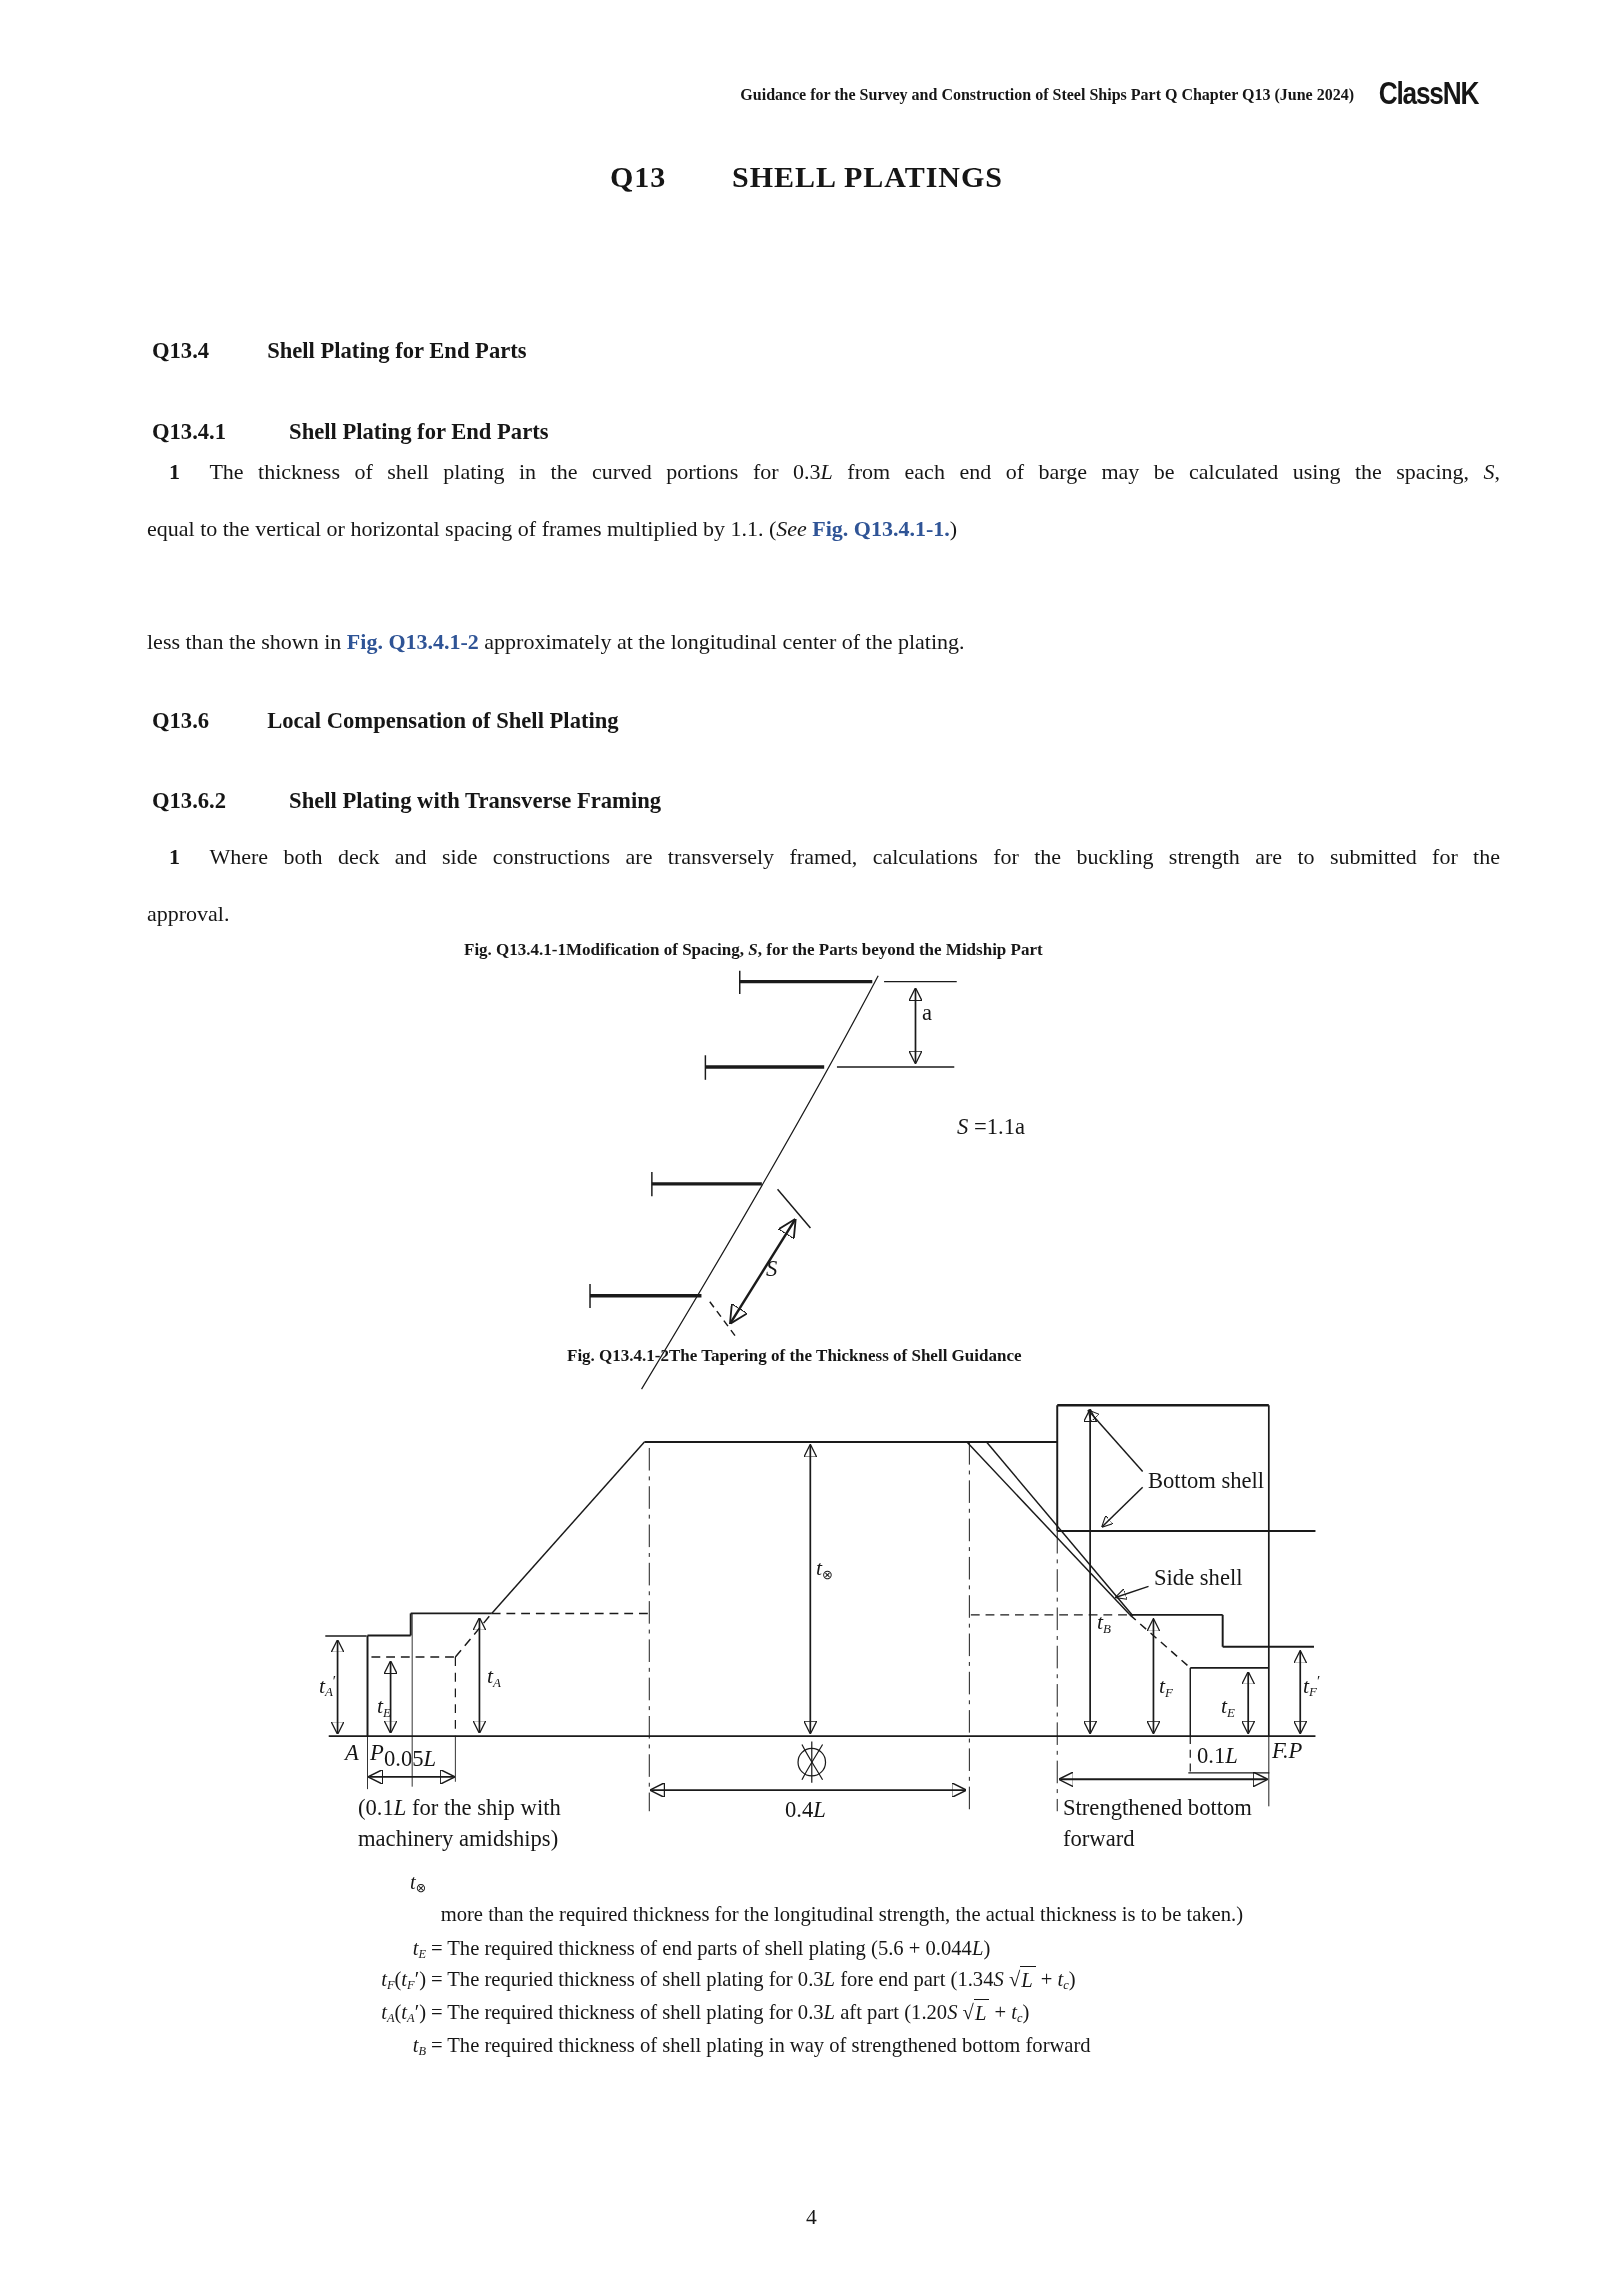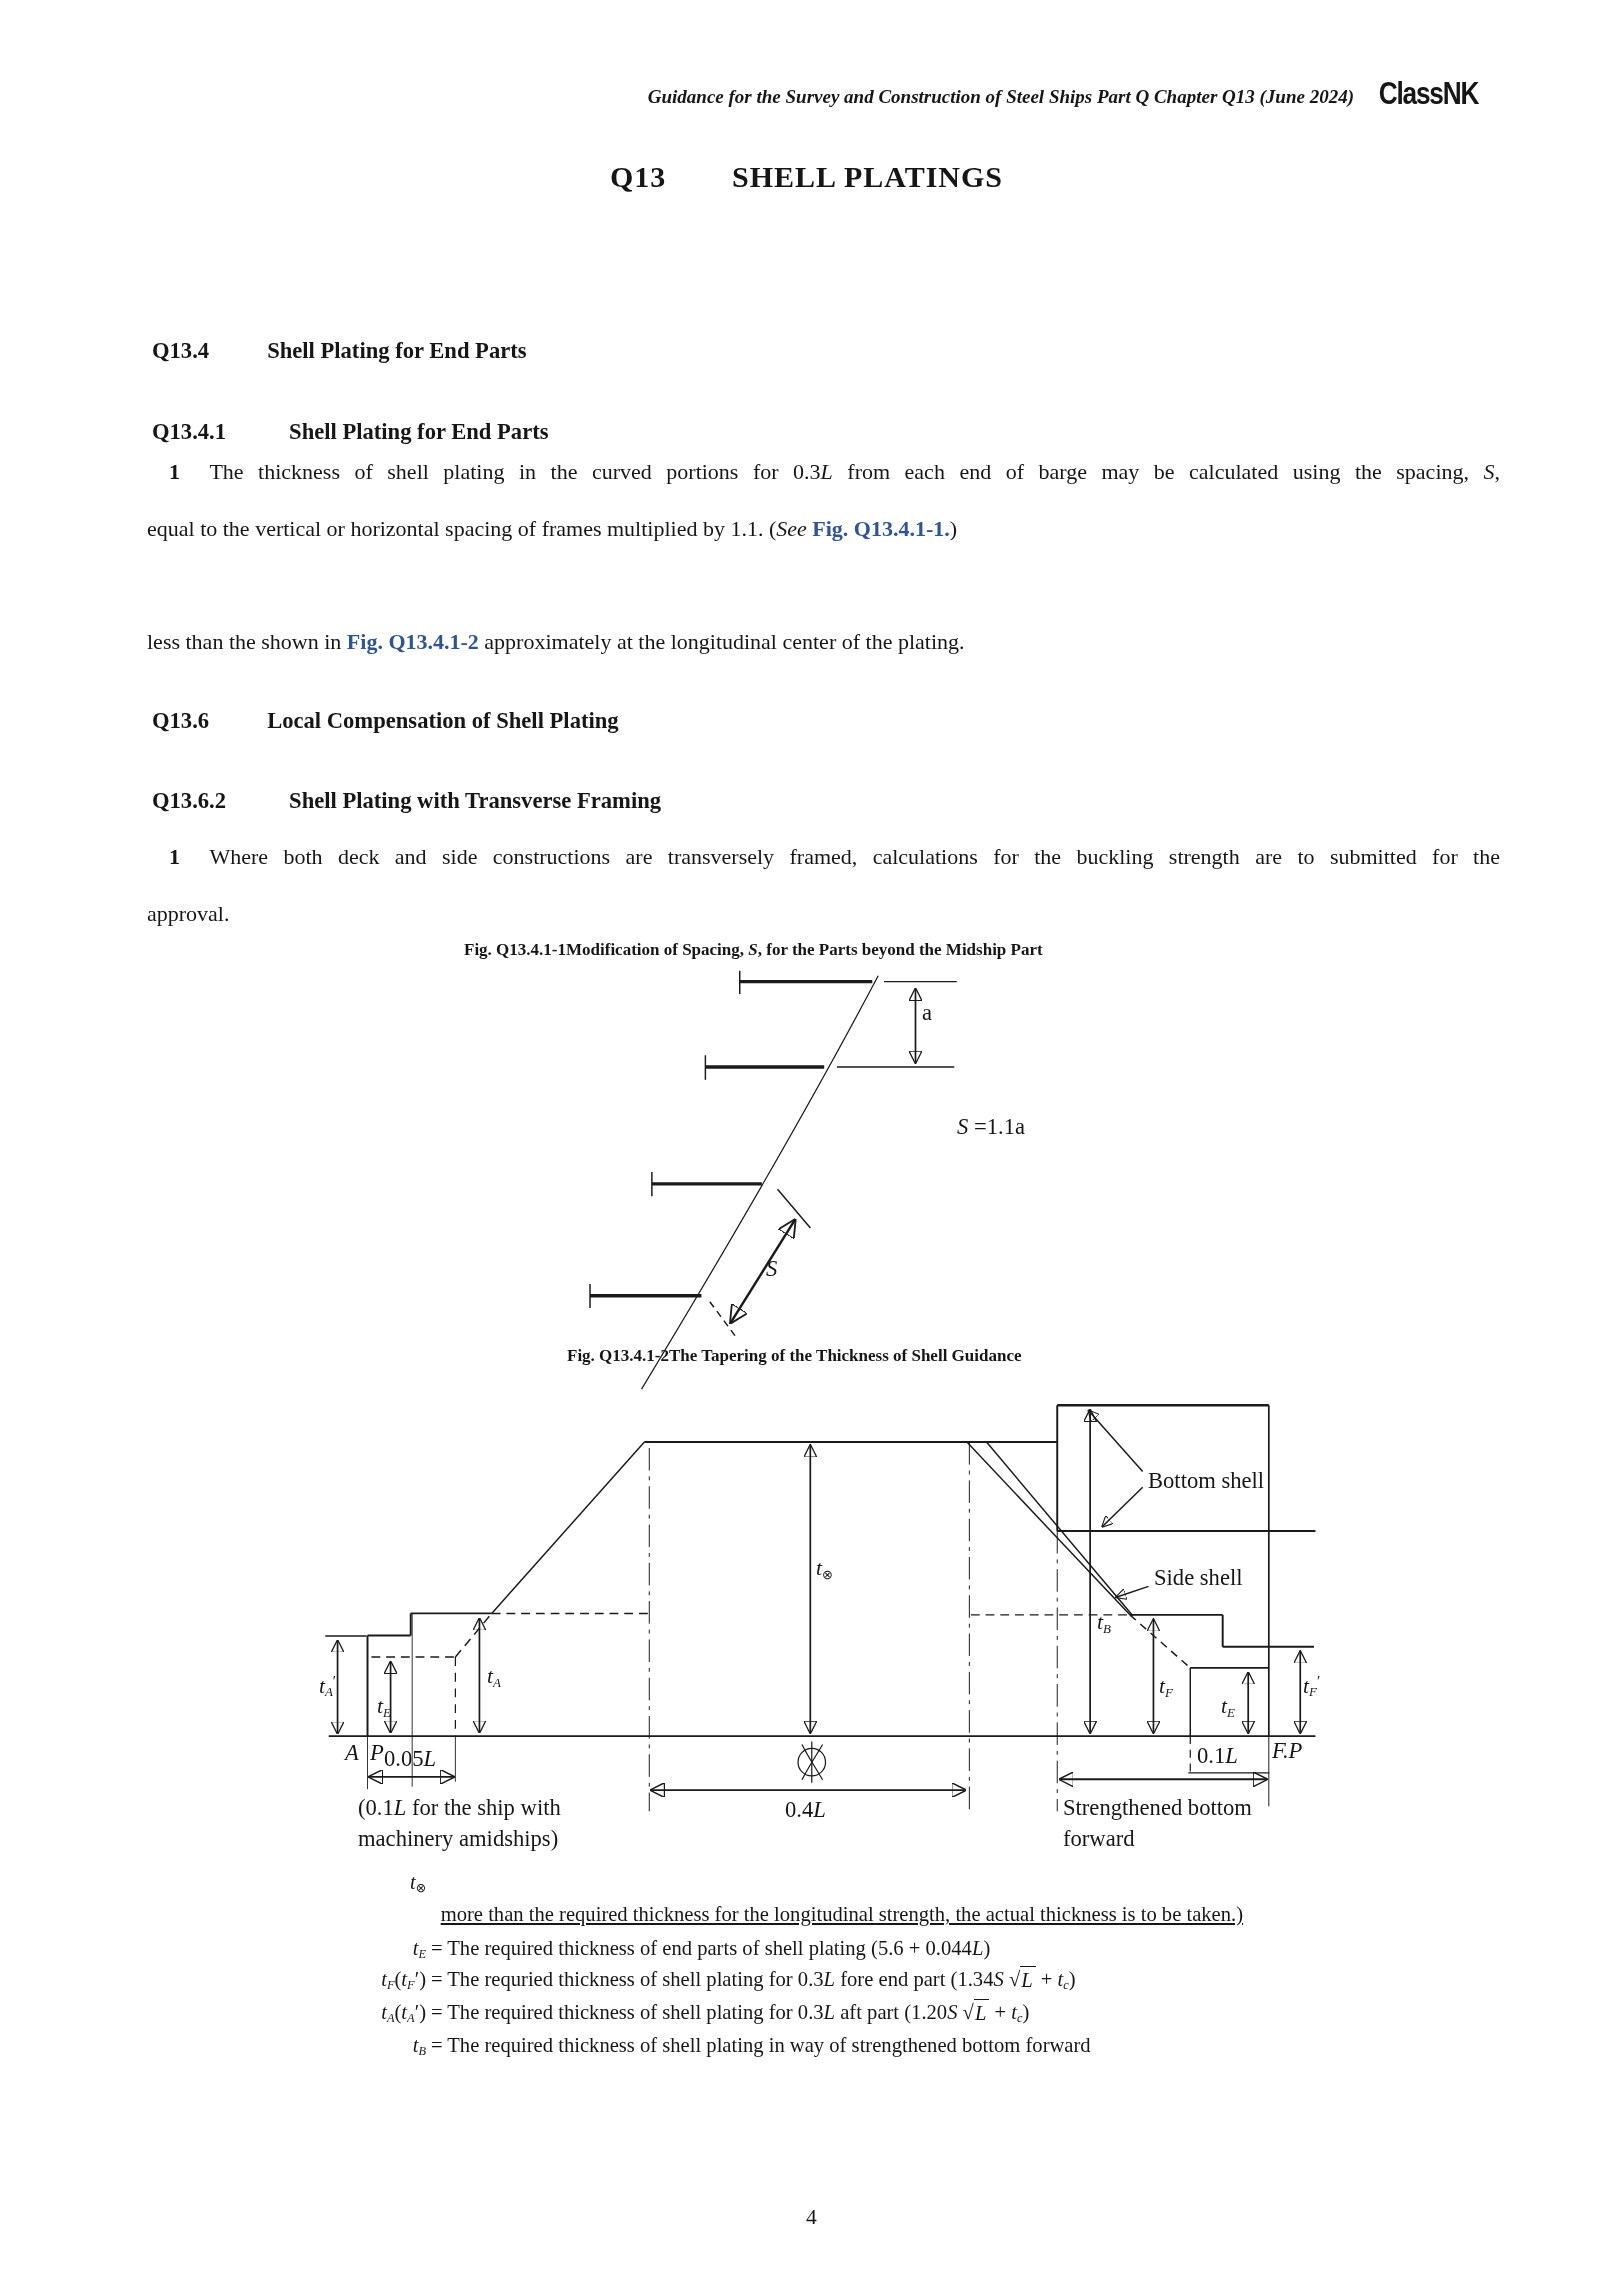--- a/index.html
+++ b/index.html
@@ -1,19 +1,19 @@
 <!DOCTYPE html>
 <html style="font-size:7.9px"><head>
 <meta charset="utf-8">
 <style>
   html,body{margin:0;padding:0;background:#ffffff;}
   .page{position:relative;width:1623px;height:2295px;background:#ffffff;overflow:hidden;
         font-family:"Liberation Serif", serif;color:#161616;}
   .abs{position:absolute;}
-  .hdr{font-weight:bold;font-size:19px;white-space:nowrap;font-style:italic;}
+  .hdr{font-weight:bold;font-size:16px;white-space:nowrap;}
   .logo{font-family:"Liberation Sans", sans-serif;font-weight:800;font-size:32px;letter-spacing:-1.5px;
         transform:scaleX(0.82);transform-origin:100% 50%;white-space:nowrap;}
   .doctitle{font-weight:bold;font-size:30px;letter-spacing:1px;white-space:nowrap;}
   .h1{font-weight:bold;font-size:22.6px;white-space:nowrap;}
   .hgap1{display:inline-block;width:58px;}
   .hgap2{display:inline-block;width:63px;}
   .bodyline{font-size:22px;left:147px;width:1331px;white-space:nowrap;}
   .just{text-align:justify;text-align-last:justify;white-space:normal;}
   .ind{padding-left:22px;}
   .caption{font-size:17px;white-space:nowrap;}
@@ -215,21 +215,21 @@
     <div class="abs figlab2" style="top:408px;left:471px;"><span>0.4</span><span class="it">L</span></div>
     <div class="abs figlab2" style="top:406px;left:44px;"><span>(0.1</span><span class="it">L</span><span> for the ship with</span></div>
     <div class="abs figlab2" style="top:437px;left:44px;"><span>machinery amidships)</span></div>
     <div class="abs figlab2" style="top:406px;left:749px;">Strengthened bottom</div>
     <div class="abs figlab2" style="top:437px;left:749px;">forward</div>
   </div>
 
   <div class="abs defrow" style="top:1871px;">
     <span class="defsym"><span class="it">t</span><span class="sub">⊗</span></span>
   </div>
-  <div class="abs defrow" style="top:1903px;text-decoration:underline;">
+  <div class="abs defrow" style="top:1903px;">
     <span class="defsym"></span>
     <span class="deftext" style="margin-left:14.7px;"><span>more than the required thickness for the longitudinal strength, the actual thickness is to be taken.)</span></span>
   </div>
   <div class="abs defrow" style="top:1937px;">
     <span class="defsym"><span class="it">t</span><span class="sub it">E</span></span>
     <span class="deftext"><span>= The required thickness of end parts of shell plating (5.6 + 0.044</span><span class="it">L</span><span>)</span></span>
   </div>
   <div class="abs defrow" style="top:1968px;">
     <span class="defsym"><span class="it">t</span><span class="sub it">F</span><span>(</span><span class="it">t</span><span class="sub it">F</span><span>′</span><span>)</span></span>
     <span class="deftext"><span>= The requried thickness of shell plating for 0.3</span><span class="it">L</span><span> fore end part (1.34</span><span class="it">S</span><span> </span><span>√</span><span class="it rad">L</span><span> + </span><span class="it">t</span><span class="sub it">c</span><span>)</span></span>

